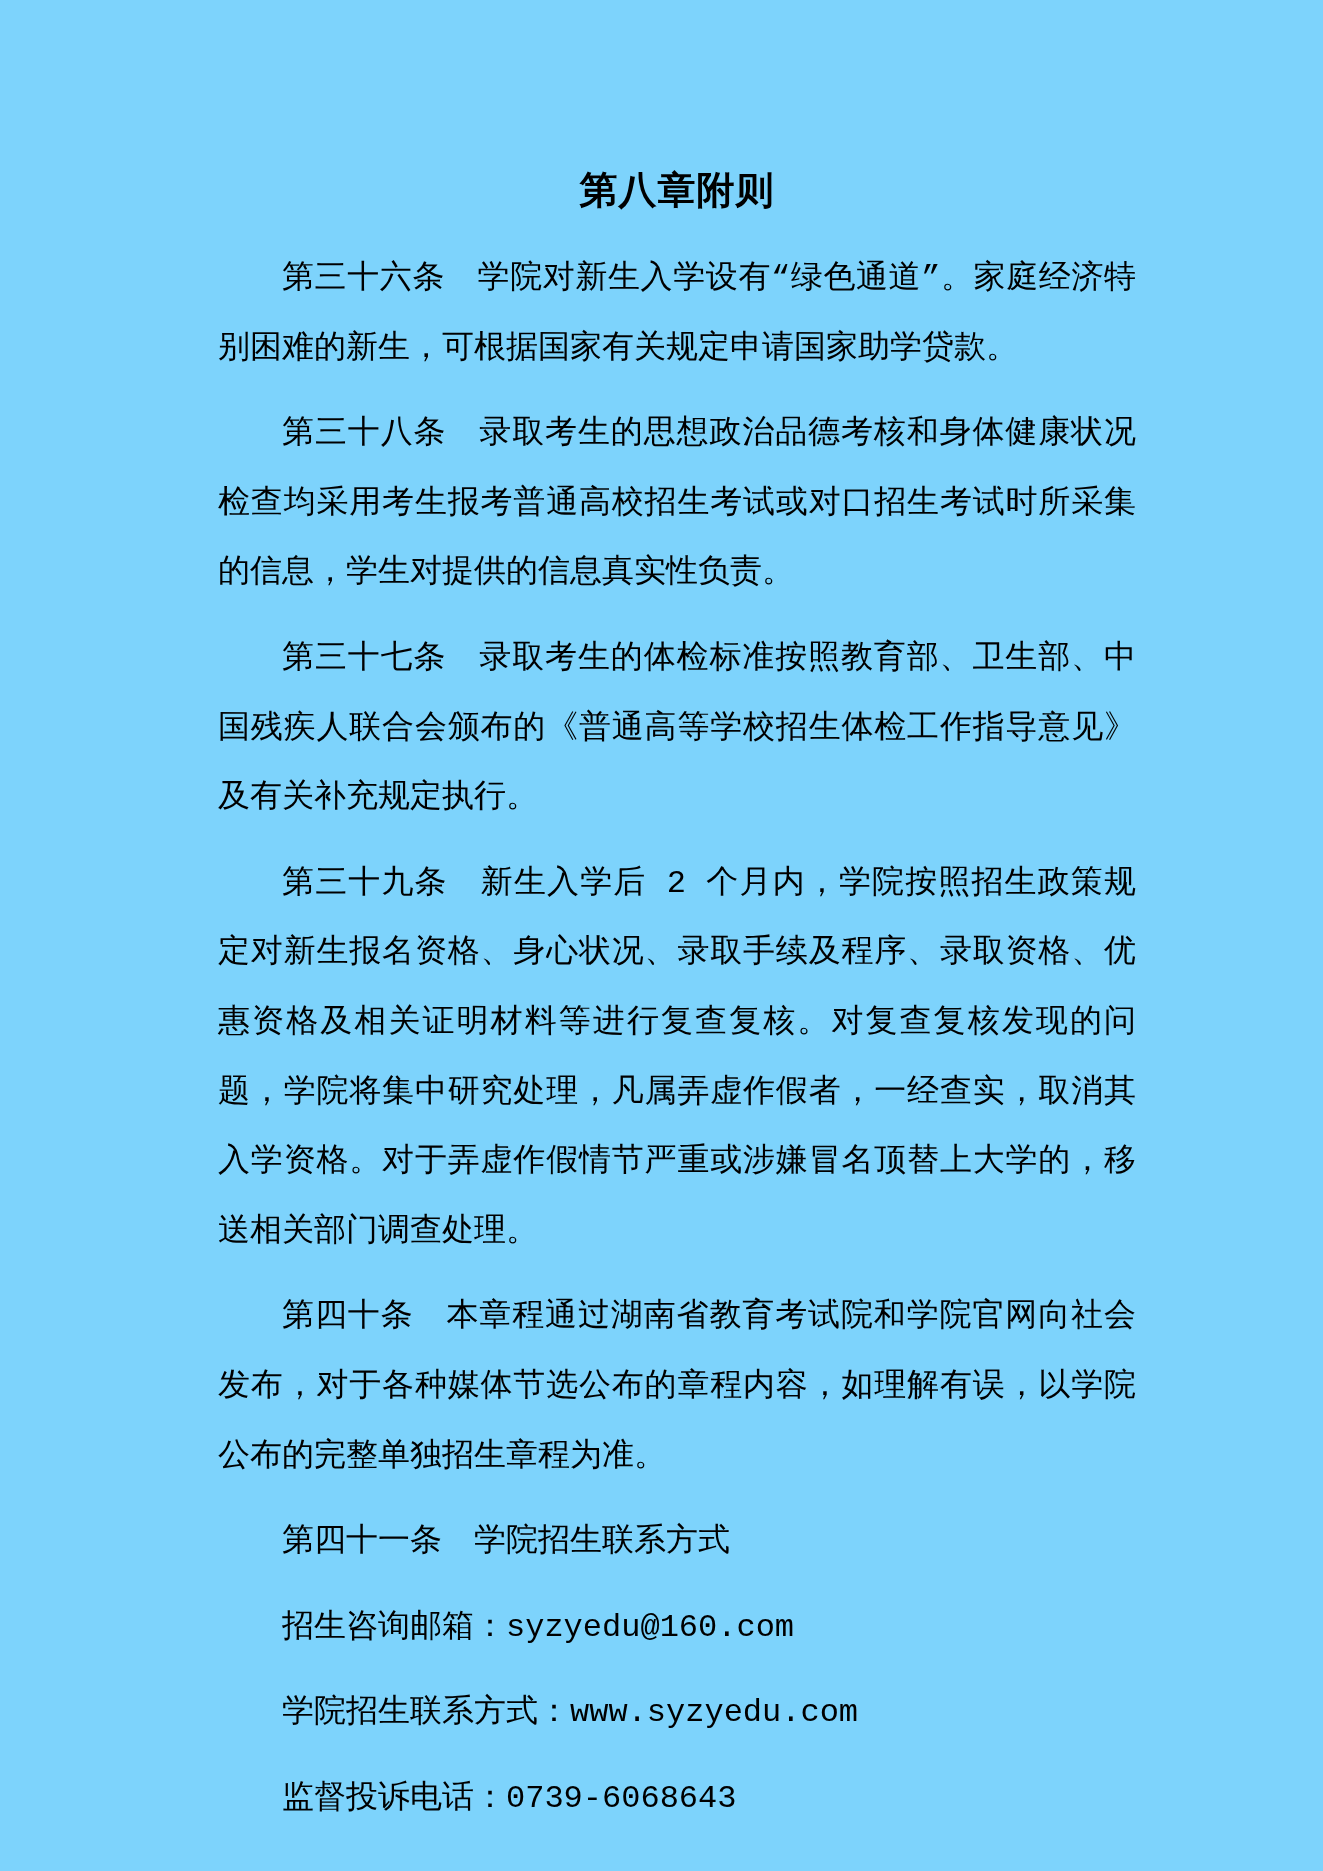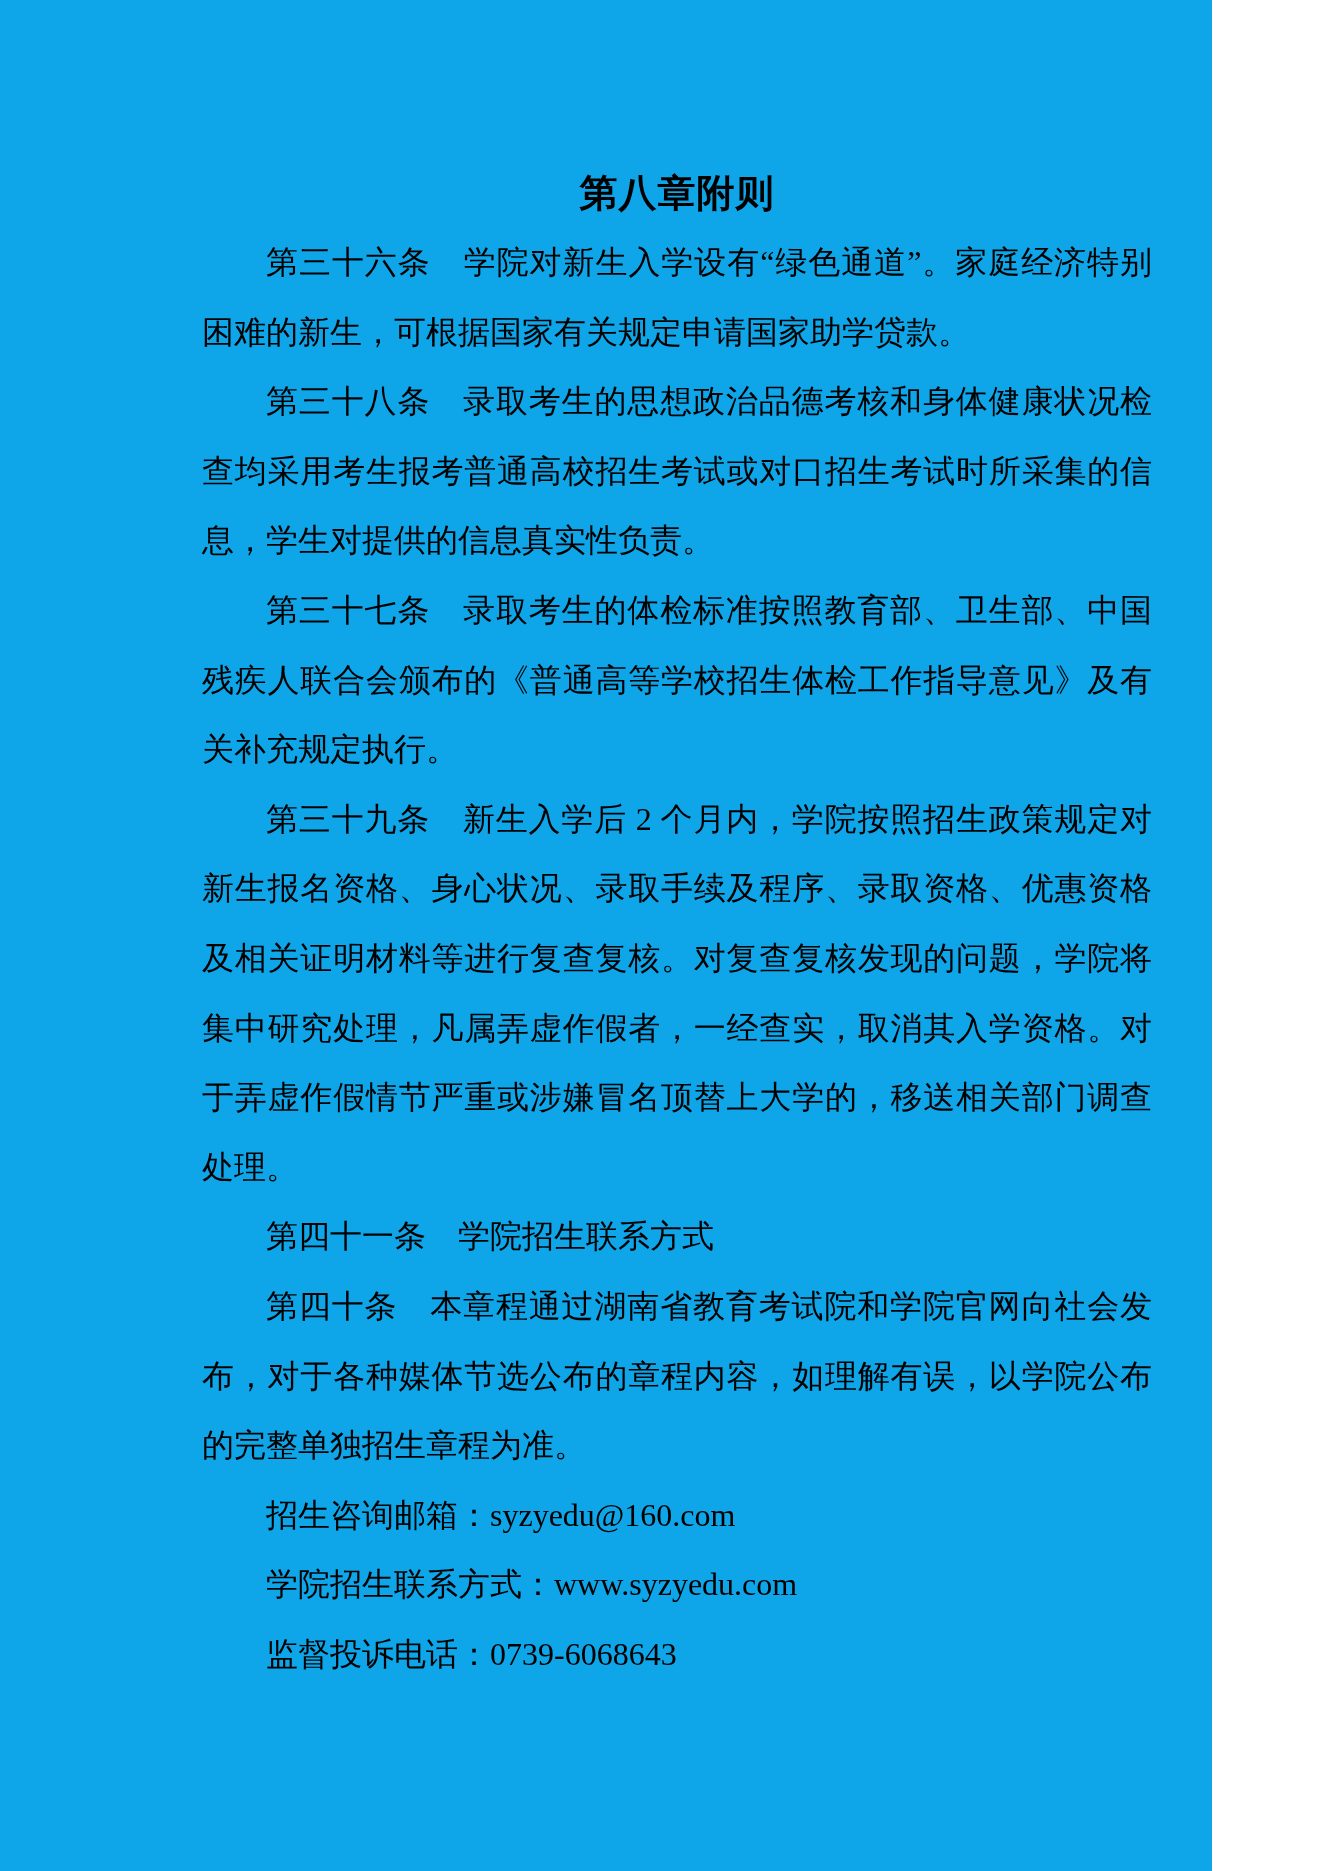--- a/index.html
+++ b/index.html
@@ -2,25 +2,25 @@
 <html><head>
 <meta charset="utf-8">
 <style>
   html, body {
     margin: 0;
     padding: 0;
     background: #ffffff;
   }
   .page {
     position: relative;
-    width: 1212px;
+    width: 1323px;
     height: 1871px;
-    background: #0ea5e9;
+    background: #7dd3fc;
     overflow: hidden;
-    font-family: Liberation Serif, serif;
+    font-family: Liberation Mono, monospace;
     color: #000000;
   }
   .content {
     position: absolute;
     left: 202px;
     top: 158px;
     width: 950px;
   }
   .doc-title {
     font-size: 38px;
@@ -30,33 +30,33 @@
     height: 70px;
     margin: 0;
     letter-spacing: 1px;
   }
   .para {
     font-size: 32px;
     line-height: 69.6px;
     text-align: justify;
     text-justify: inter-ideograph;
     text-indent: 2em;
-    margin: 0;
+    margin: 16px;
     word-break: break-all;
   }
 </style>
 </head>
 <body>
 
 <div class="page">
   <div class="content">
     <h1 class="doc-title">第八章附则</h1>
     <p class="para">第三十六条　学院对新生入学设有“绿色通道”。家庭经济特别困难的新生，可根据国家有关规定申请国家助学贷款。</p>
     <p class="para">第三十八条　录取考生的思想政治品德考核和身体健康状况检查均采用考生报考普通高校招生考试或对口招生考试时所采集的信息，学生对提供的信息真实性负责。</p>
     <p class="para">第三十七条　录取考生的体检标准按照教育部、卫生部、中国残疾人联合会颁布的《普通高等学校招生体检工作指导意见》及有关补充规定执行。</p>
     <p class="para">第三十九条　新生入学后 2 个月内，学院按照招生政策规定对新生报名资格、身心状况、录取手续及程序、录取资格、优惠资格及相关证明材料等进行复查复核。对复查复核发现的问题，学院将集中研究处理，凡属弄虚作假者，一经查实，取消其入学资格。对于弄虚作假情节严重或涉嫌冒名顶替上大学的，移送相关部门调查处理。</p>
+    <p class="para">第四十条　本章程通过湖南省教育考试院和学院官网向社会发布，对于各种媒体节选公布的章程内容，如理解有误，以学院公布的完整单独招生章程为准。</p>
     <p class="para">第四十一条　学院招生联系方式</p>
-    <p class="para">第四十条　本章程通过湖南省教育考试院和学院官网向社会发布，对于各种媒体节选公布的章程内容，如理解有误，以学院公布的完整单独招生章程为准。</p>
     <p class="para">招生咨询邮箱：syzyedu@160.com</p>
     <p class="para">学院招生联系方式：www.syzyedu.com</p>
     <p class="para">监督投诉电话：0739-6068643</p>
   </div>
 </div>
 
 </body></html>

